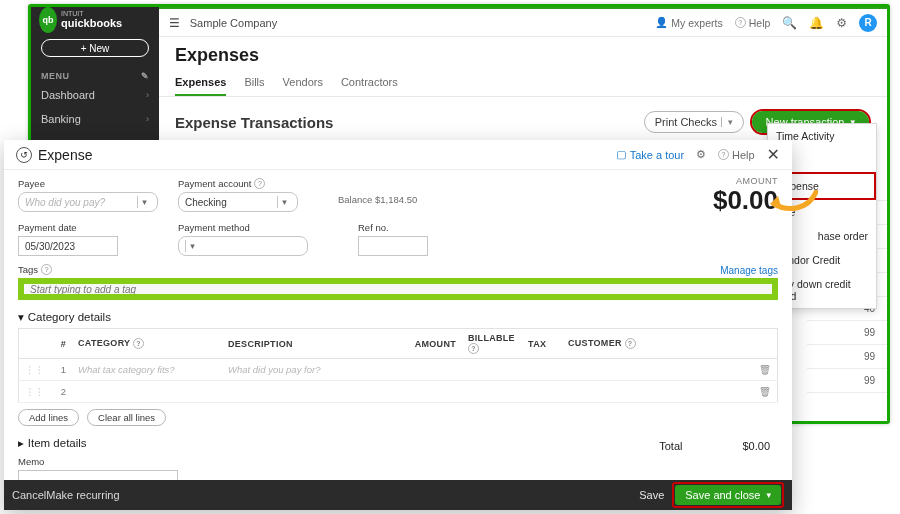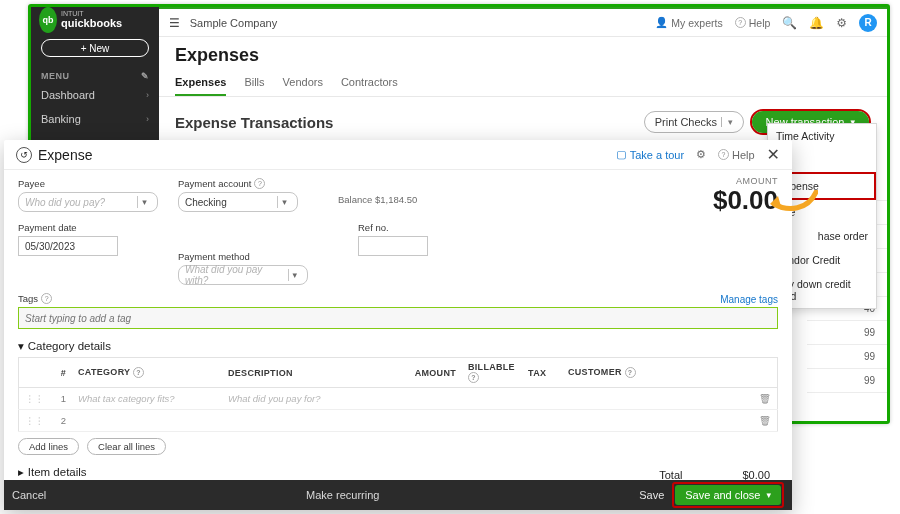--- a/index.html
+++ b/index.html
@@ -87,36 +87,36 @@
   .em-select { display:flex; align-items:center; justify-content:space-between; gap:4px;border-radius:8px;}
   .em-placeholder { color:#b3b3b3; font-style:italic;}
   .em-caret { width:14px; text-align:center; border-left:1px solid #c6c6c6; height:100%; display:flex; align-items:center; justify-content:center; color:#6b6b6b; font-size:9px;}
   .em-balance { font-size:9.5px; color:#6b6b6b; padding-top:16px;}
 
   .em-amount-block { position:absolute; right:14px; top:6px; text-align:right;}
   .em-amount-label { font-size:9px; letter-spacing:.5px; color:#7a7a7a;}
   .em-amount-value { font-size:26px; font-weight:600; color:#1c1c1c; line-height:28px;}
 
   .em-tags-row { margin-top:6px;}
-  .em-tag-input { width:100%; border:1px solid #84cc16; background:#f7f7f7; height:22px; padding:3px 6px; font-size:10px; color:#b3b3b3; font-style:italic;}
+  .em-tag-input { width:100%; border:6px solid #84cc16; background:#f7f7f7; height:22px; padding:3px 6px; font-size:10px; color:#b3b3b3; font-style:italic;}
   .em-manage { font-size:10px; color:#1677cc; text-align:right; margin-bottom:2px;}
 
   .em-section-title { font-size:11.5px; color:#1c1c1c; margin:10px 0 4px 0; display:flex; align-items:center; gap:4px; font-weight:500;}
   .em-table { width:100%; border:1px solid #e2e2e2; border-collapse:collapse; font-size:9.5px;}
   .em-table th { color:#393939; font-weight:700; padding:4px 6px; border-bottom:1px solid #e2e2e2; text-align:left; background:#fff; font-size:9px; letter-spacing:.3px;}
   .em-table td { padding:4px 6px; border-bottom:1px solid #efefef; color:#b6b6b6; font-style:italic; height:22px;}
   .em-table td.rownum { color:#7a7a7a; font-style:normal; width:22px; text-align:right;}
   .em-table td.grip { width:18px; color:#c6c6c6; font-style:normal;}
   .em-table td.trash { width:22px; color:#8a8a8a; font-style:normal; text-align:center;}
   .em-small-btn { border:1px solid #b5b5b5; border-radius:10px; padding:2px 10px; font-size:9.5px; color:#393939; display:inline-flex; align-items:center;}
   .em-total-row { display:flex; justify-content:flex-end; gap:60px; font-size:11px; padding:6px 8px 0 0; color:#1c1c1c;}
   .em-memo { width:160px; height:26px; border:1px solid #c6c6c6;}
 
   .em-footer { height:30px; background:#2b2b2b; color:#d9d9d9; display:flex; align-items:center; justify-content:space-between; padding:0 8px; font-size:11px;}
-  .em-footer-center { flex:1; text-align:center; color:#d9d9d9;}
+  .em-footer-center { flex:1; text-align:left; color:#d9d9d9;}
   .em-footer-right { display:flex; align-items:center; gap:8px;}
   .em-save-btn { color:#e6e6e6;}
   .em-save-close-wrap { border:2px solid #c40000; padding:1px; border-radius:3px;}
   .em-save-close { background:#2ca01c; color:#fff; padding:4px 10px; border-radius:3px; display:flex; align-items:center; gap:6px; font-size:11px;}
 
   
   .arrow-svg { position:absolute; left:768px; top:190px; width:50px; height:28px; z-index:30; pointer-events:none;}
 
   
   .ico { display:inline-block; }
@@ -273,26 +273,25 @@
       </div>
     </div>
 
     <div class="em-row" style="margin-top:10px;">
       <div style="width:140px;">
         <div class="em-field-lbl">
             <span>Payment date</span>
           </div>
         <input class="em-input" style="width: 100px;" value="05/30/2023">
       </div>
-      <div style="width:160px;margin-top:29px;">
+      <div style="width:160px;">
         <div class="em-field-lbl">
             <span>Payment method</span>
           </div>
         <div class="em-select" style="width:130px;">
-          <span class="em-placeholder">What did you pay with?</span>
           <span class="em-caret">▾</span>
         </div>
       </div>
       <div style="width:100px;">
         <div class="em-field-lbl">
             <span>Ref no.</span>
           </div>
         <input class="em-input" style="width: 70px;">
       </div>
     </div>

